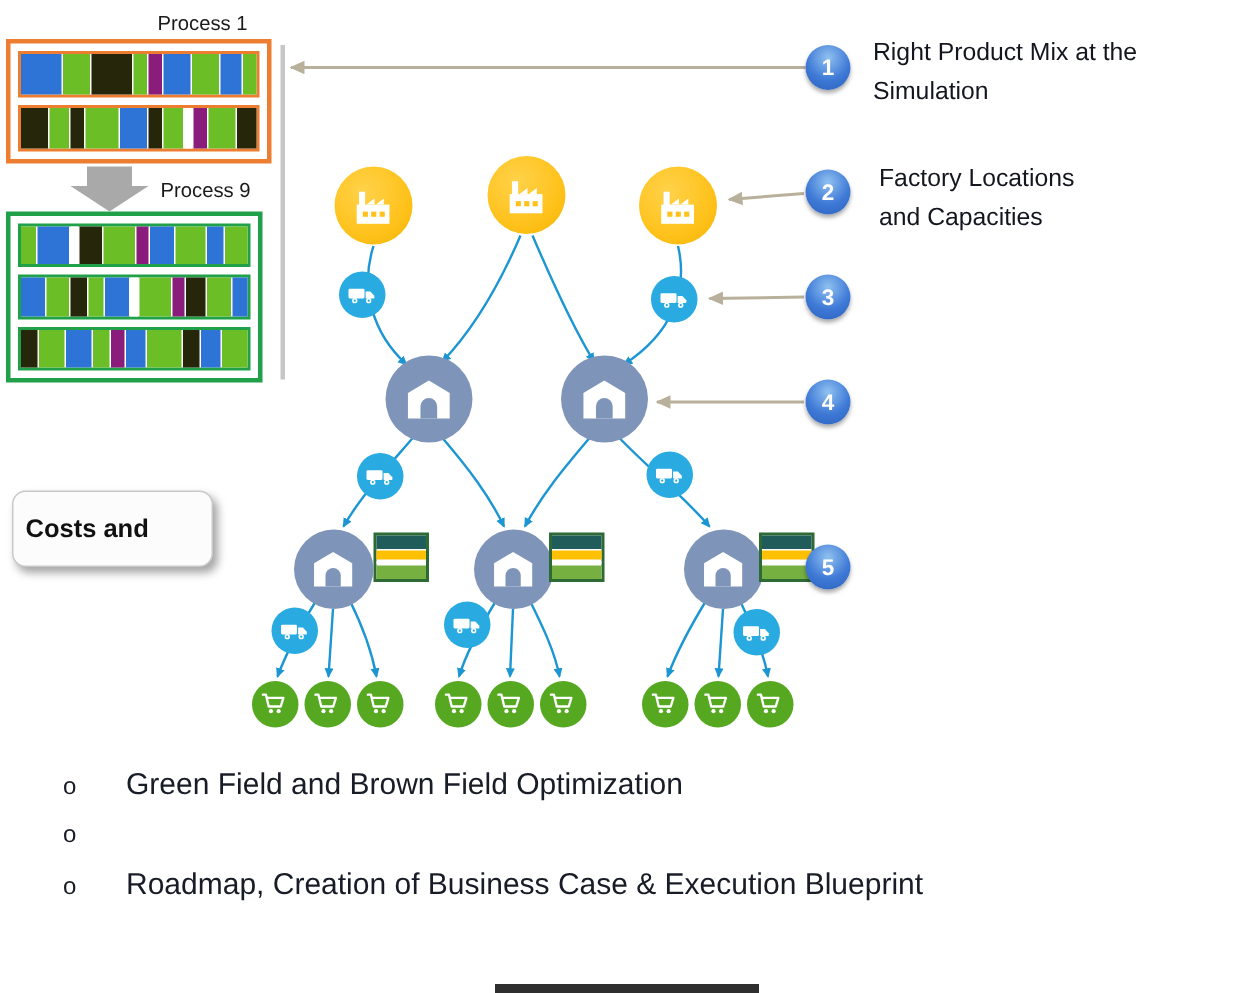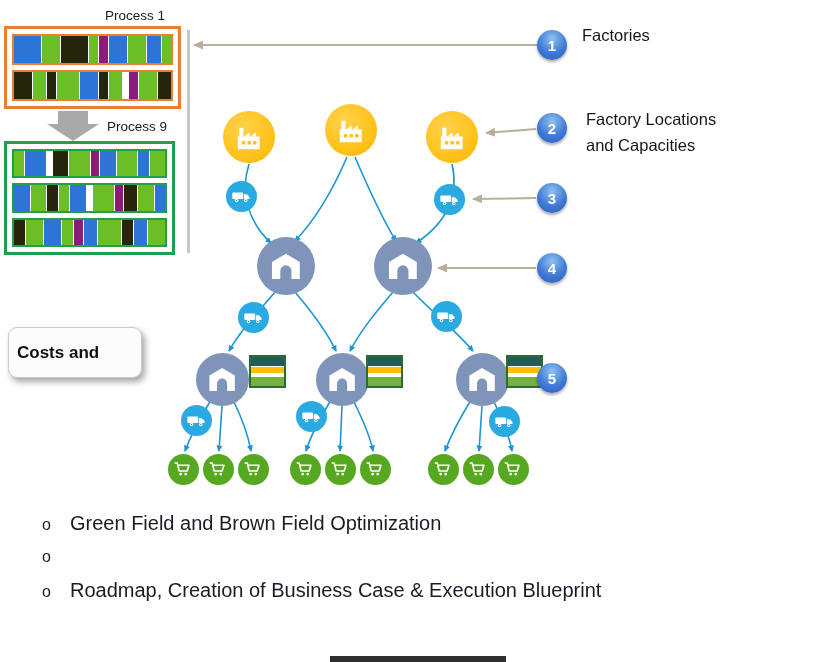--- a/index.html
+++ b/index.html
@@ -45,21 +45,21 @@
     background:radial-gradient(circle at 50% 28%, #8FC1F0 0%, #3F7AD6 55%, #2A60BE 100%);
     box-shadow:0 2px 3px rgba(0,0,0,.35); color:#fff; font-weight:bold; font-size:15px;
     display:flex; align-items:center; justify-content:center; }
   .callout-label { position:absolute; font-size:16.5px; color:#14161F; line-height:26px; }
   .callout-label div { white-space:pre; }
 
   
   .bullets { position:absolute; left:30px; top:512px; }
   .bullet-row { display:flex; align-items:baseline; margin-bottom:13px; }
   .bullet-char { width:28px; margin-left:12px; font-size:16px; color:#181C26; }
-  .bullet-text { font-size:20px; color:#181C26; }
+  .bullet-text { font-size:20px; color:#181C26; margin-left:14px; }
 
   .bottom-bar { position:absolute; left:330px; top:656px; width:176px; height:6px; background:#2F2F2F; }
 </style>
 </head>
 <body>
 
 <div class="canvas">
 
   <svg class="edges" width="837" height="662" viewBox="0 0 837 662">
     <defs>
@@ -421,21 +421,22 @@
       </svg>
     </div>
 
   <div class="callout" style="left:537px; top:30px;">1</div>
   <div class="callout" style="left:537px; top:113px;">2</div>
   <div class="callout" style="left:537px; top:183px;">3</div>
   <div class="callout" style="left:537px; top:253px;">4</div>
   <div class="callout" style="left:537px; top:363px;">5</div>
 
   <div class="callout-label" style="left:582px; top:22px;">
-    <div>Factories</div>
+    <div>Right Product Mix at the</div>
+    <div>Simulation</div>
   </div>
   <div class="callout-label" style="left:586px; top:106px;">
     <div>Factory Locations</div>
     <div>and Capacities</div>
   </div>
 
   <div class="bullets">
     <div class="bullet-row">
       <span class="bullet-char">o</span>
       <span class="bullet-text">Green Field and Brown Field Optimization</span>

